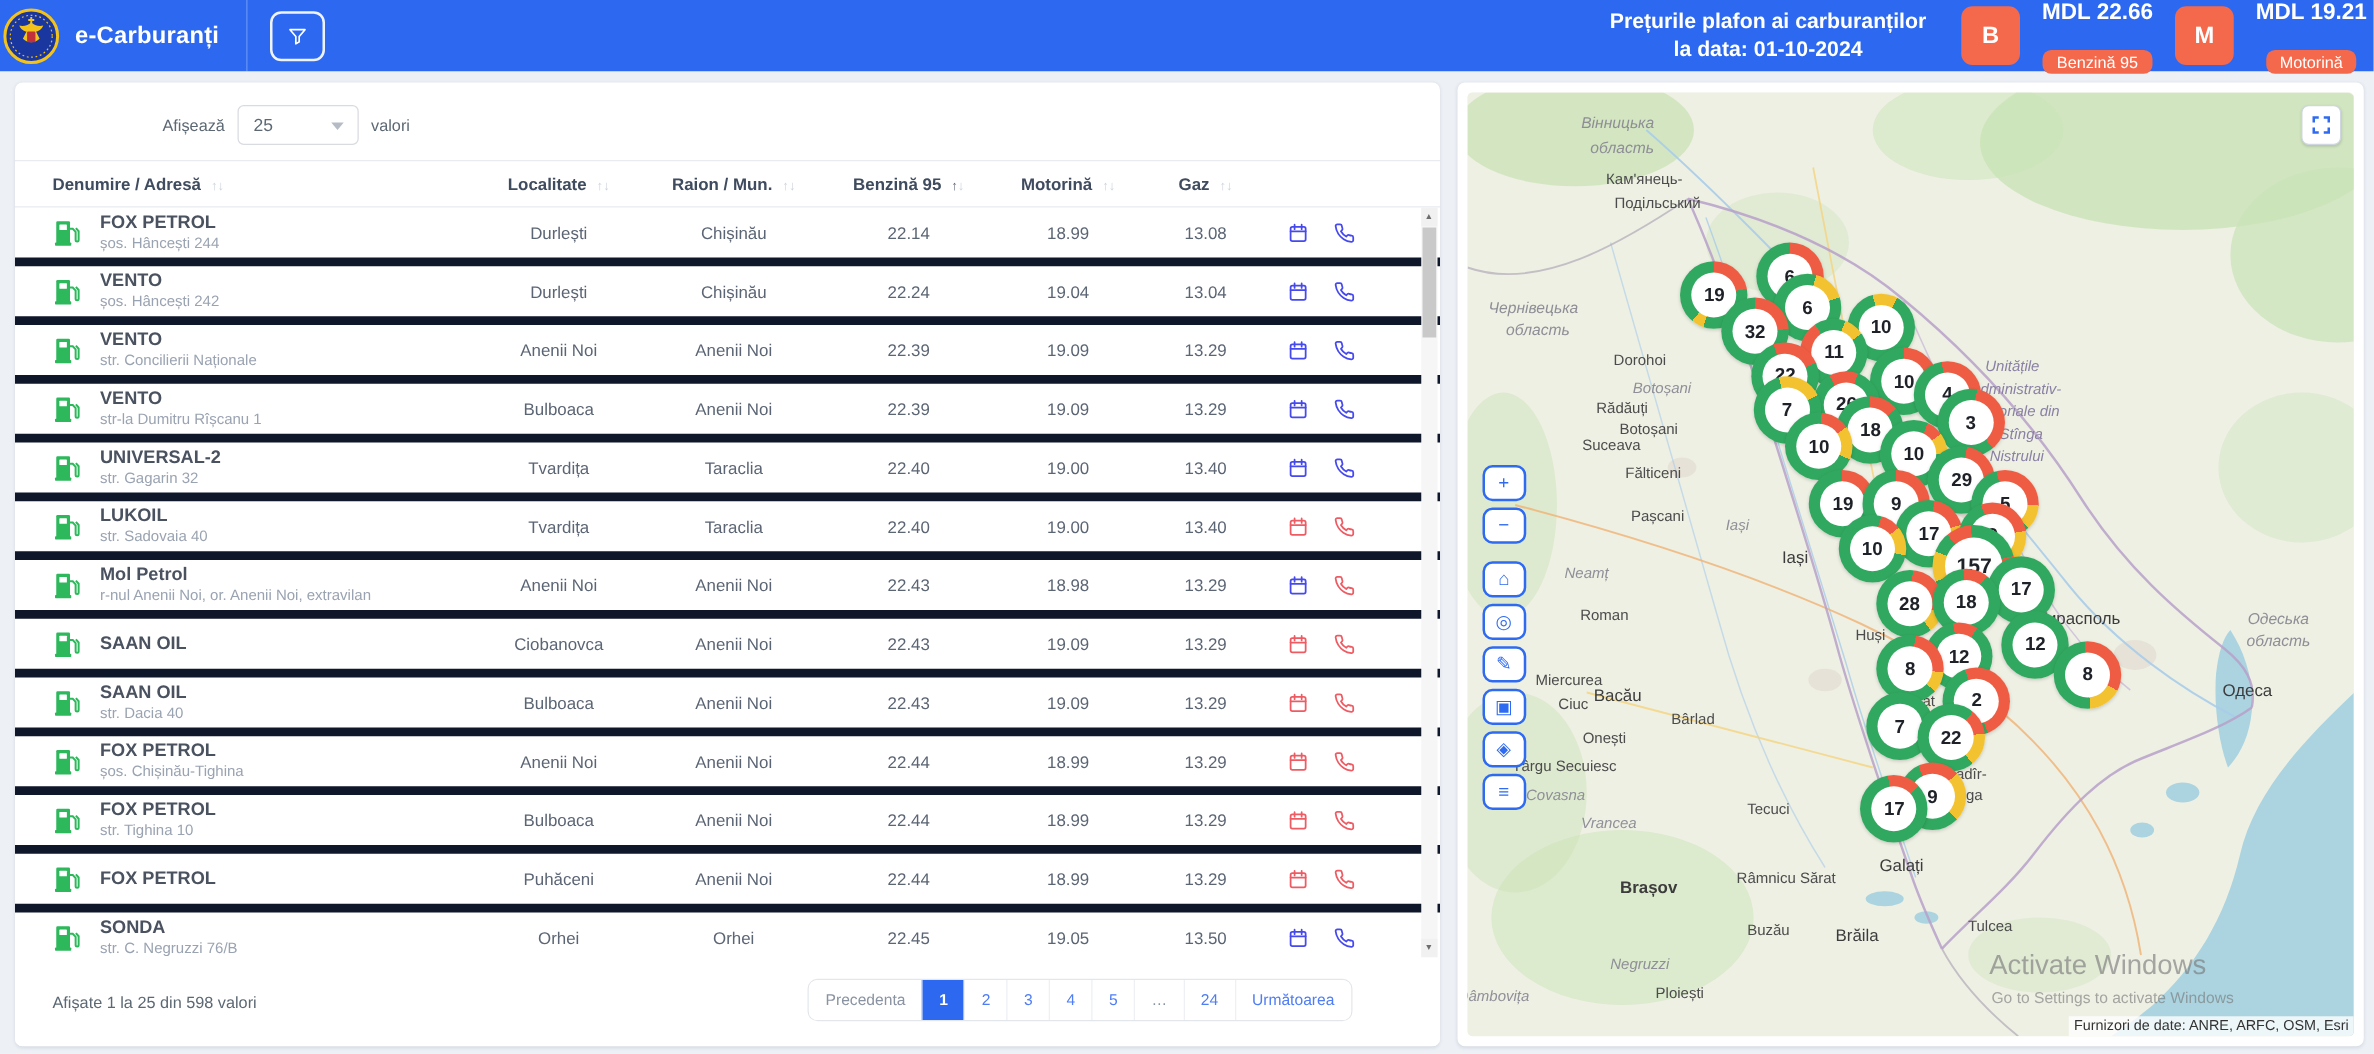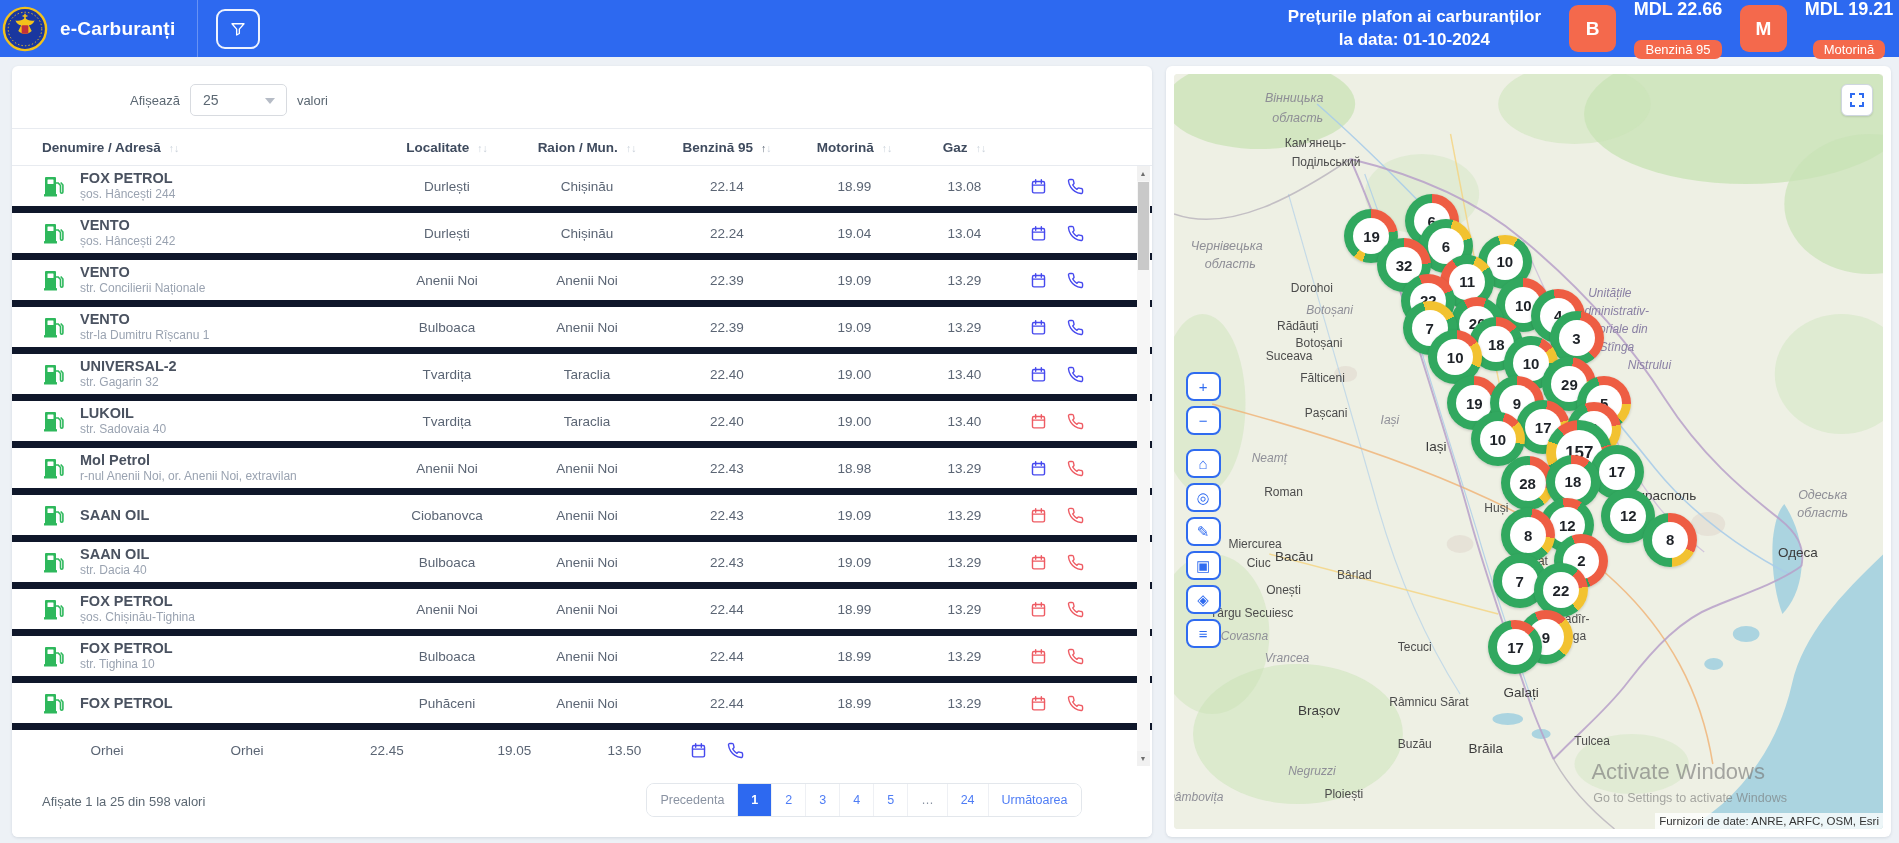--- a/index.html
+++ b/index.html
@@ -513,20 +513,29 @@
       <svg class="ico cal ic-red">
               <use href="#i-cal"></use>
             </svg>
       <svg class="ico ph ic-red">
               <use href="#i-ph"></use>
             </svg>
     </div>
   </div>
 
   <div class="trow">
+    <div class="c-name">
+      <svg class="pump">
+              <use href="#i-pump"></use>
+            </svg>
+      <div class="nm-wrap">
+        <div class="nm">SONDA</div>
+        <div class="addr">str. C. Negruzzi 76/B</div>
+      </div>
+    </div>
     <div class="c-mid">Orhei</div>
     <div class="c-mid raion">Orhei</div>
     <div class="c-val b95">22.45</div>
     <div class="c-val mot">19.05</div>
     <div class="c-val gaz">13.50</div>
     <div class="c-act">
       <svg class="ico cal ic-blue">
               <use href="#i-cal"></use>
             </svg>
       <svg class="ico ph ic-blue">
@@ -634,38 +643,38 @@
           <span class="mlabel lb-ct" style="left: 21%; top: 40.2%;">Fălticeni</span>
           <span class="mlabel lb-ct" style="left: 21.5%; top: 44.9%;">Pașcani</span>
           <span class="mlabel lb-rgi" style="left: 30.5%; top: 45.8%;">Iași</span>
           <span class="mlabel lb-ctl" style="left: 37%; top: 49.3%;">Iași</span>
           <span class="mlabel lb-rgi" style="left: 13.5%; top: 50.8%;">Neamț</span>
           <span class="mlabel lb-ct" style="left: 15.5%; top: 55.3%;">Roman</span>
           <span class="mlabel lb-tr" style="left: 61.5%; top: 29%;">Unitățile</span>
           <span class="mlabel lb-tr" style="left: 62%; top: 31.4%;">administrativ-</span>
           <span class="mlabel lb-tr" style="left: 62%; top: 33.8%;">teritoriale din</span>
           <span class="mlabel lb-tr" style="left: 62.5%; top: 36.2%;">Stînga</span>
-          <span class="mlabel lb-tr" style="left: 62%; top: 38.6%; margin-left: 36px;">Nistrului</span>
+          <span class="mlabel lb-tr" style="left: 62%; top: 38.6%;">Nistrului</span>
           <span class="mlabel lb-ctl" style="left: 69%; top: 55.8%;">Тирасполь</span>
           <span class="mlabel lb-ct" style="left: 45.5%; top: 57.5%;">Huși</span>
           <span class="mlabel lb-ctl" style="left: 17%; top: 63.8%;">Bacău</span>
           <span class="mlabel lb-ct" style="left: 11.5%; top: 62.3%;">Miercurea</span>
           <span class="mlabel lb-ct" style="left: 12%; top: 64.8%;">Ciuc</span>
           <span class="mlabel lb-ct" style="left: 15.5%; top: 68.3%;">Onești</span>
           <span class="mlabel lb-ct" style="left: 25.5%; top: 66.3%;">Bârlad</span>
           <span class="mlabel lb-ct" style="left: 50%; top: 64.5%;">Comrat</span>
           <span class="mlabel lb-ct" style="left: 11%; top: 71.4%;">Târgu Secuiesc</span>
           <span class="mlabel lb-rgi" style="left: 10%; top: 74.4%;">Covasna</span>
           <span class="mlabel lb-rgi" style="left: 16%; top: 77.4%;">Vrancea</span>
           <span class="mlabel lb-ct" style="left: 34%; top: 75.9%;">Tecuci</span>
           <span class="mlabel lb-ct" style="left: 55.8%; top: 72.2%;">Ceadîr-</span>
           <span class="mlabel lb-ct" style="left: 55.8%; top: 74.4%;">Lunga</span>
           <span class="mlabel lb-ctl" style="left: 49%; top: 81.8%;">Galați</span>
           <span class="mlabel lb-ct" style="left: 36%; top: 83.2%;">Râmnicu Sărat</span>
-          <span class="mlabel lb-ctl" style="left: 20.5%; top: 84.3%;">Brașov</span>
+          <span class="mlabel lb-ctl" style="left: 20.5%; top: 84.3%; font-weight: bold;">Brașov</span>
           <span class="mlabel lb-ct" style="left: 34%; top: 88.8%;">Buzău</span>
           <span class="mlabel lb-ctl" style="left: 44%; top: 89.3%;">Brăila</span>
           <span class="mlabel lb-ct" style="left: 59%; top: 88.3%;">Tulcea</span>
           <span class="mlabel lb-rgi" style="left: 19.5%; top: 92.3%;">Negruzzi</span>
           <span class="mlabel lb-rgi" style="left: 3%; top: 95.8%;">Dâmbovița</span>
           <span class="mlabel lb-ct" style="left: 24%; top: 95.4%;">Ploiești</span>
           <span class="mlabel lb-rg" style="left: 91.5%; top: 55.8%;">Одеська</span>
           <span class="mlabel lb-rg" style="left: 91.5%; top: 58.2%;">область</span>
           <span class="mlabel lb-ctl" style="left: 88%; top: 63.3%;">Одеса</span>
         </div>

